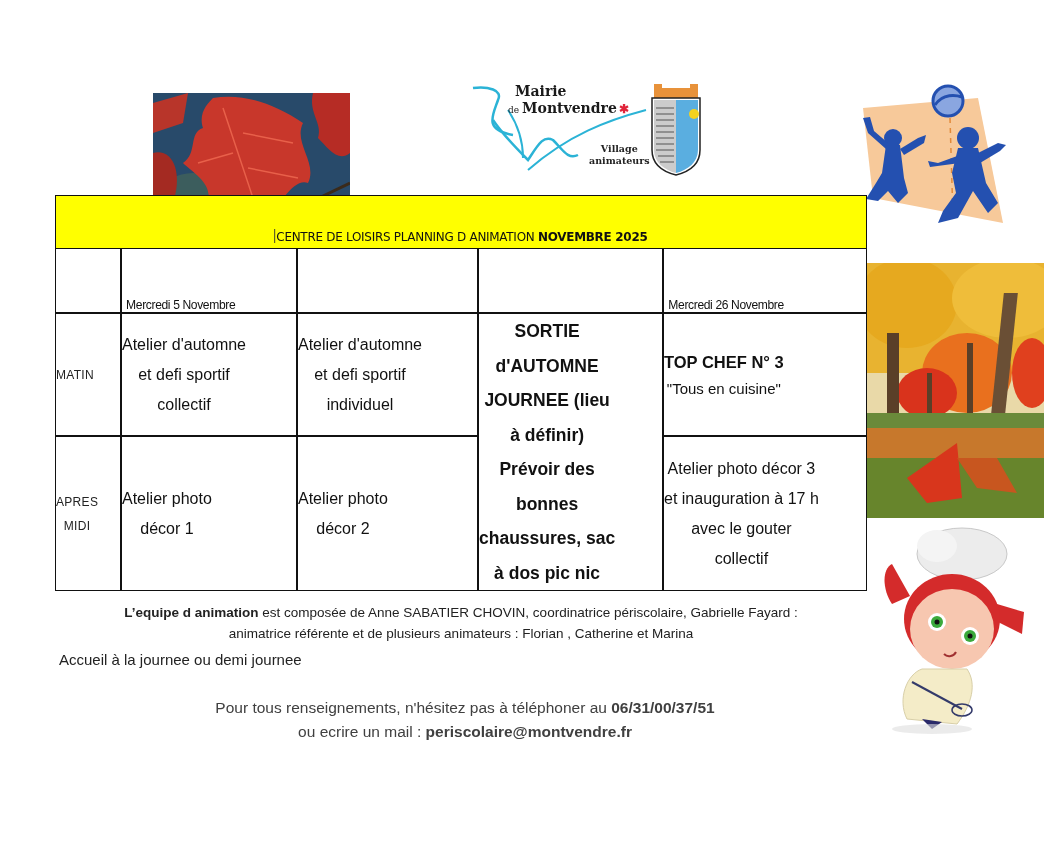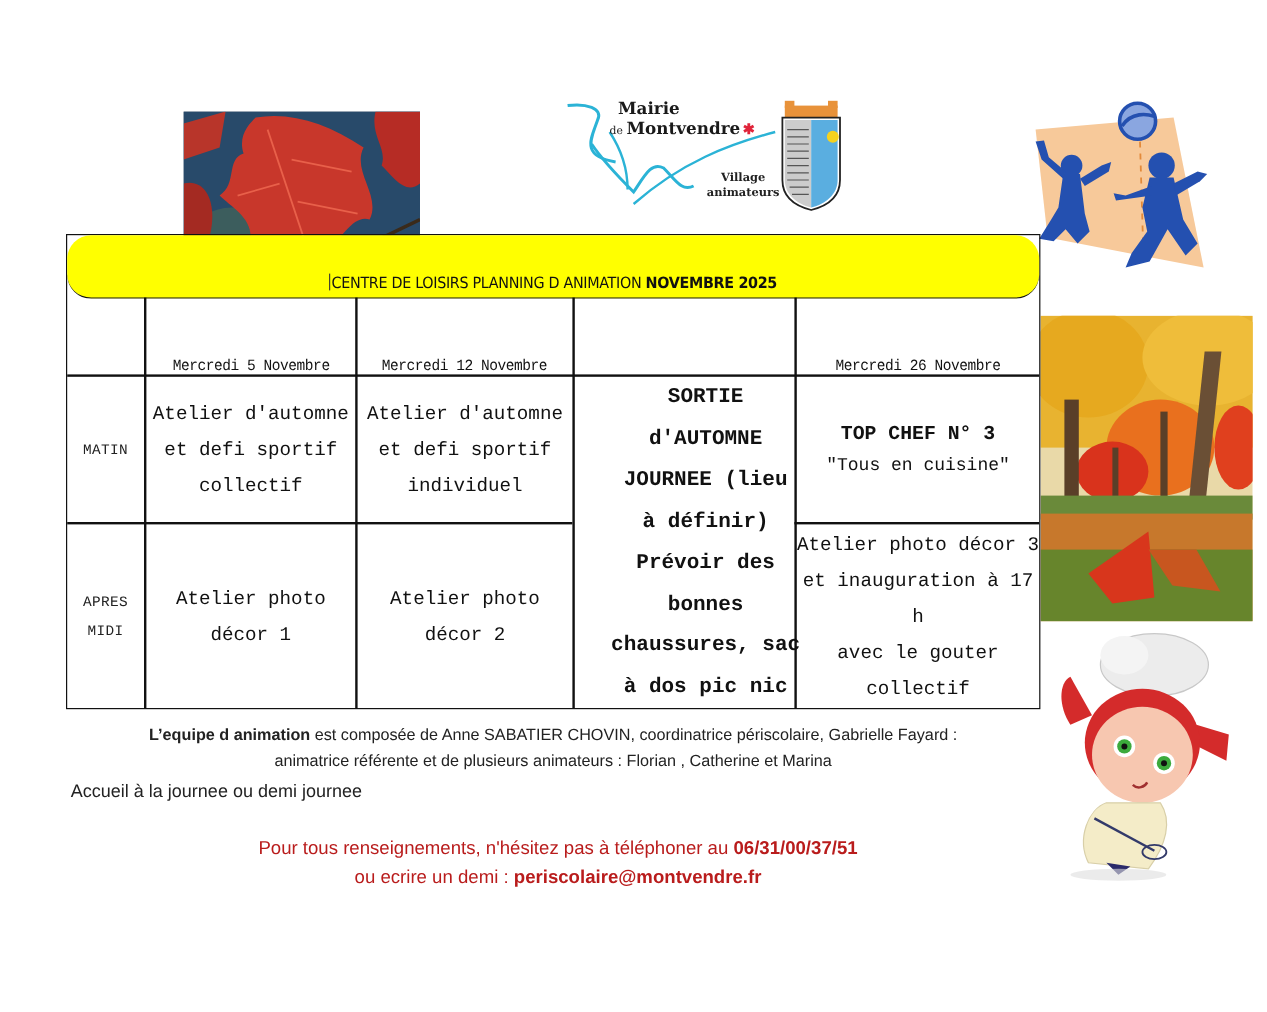--- a/index.html
+++ b/index.html
@@ -23,42 +23,42 @@
   .kids svg { width:100%; height:100%; display:block; }
 
   .forest { left:867px; top:263px; width:177px; height:255px; overflow:hidden; }
   .forest svg { width:100%; height:100%; display:block; }
 
   .chef { left:862px; top:524px; width:170px; height:215px; }
   .chef svg { width:100%; height:100%; display:block; }
 
   
   .planning { left:55px; top:195px; width:812px; height:396px; border:1.5px solid #111; box-sizing:border-box; }
-  .title-row { position:absolute; left:0; top:0; right:0; height:52px; background:#ffff00; border-bottom:1.5px solid #111;border-radius:20px; }
+  .title-row { position:absolute; left:0; top:0; right:0; height:52px; background:#ffff00; border-bottom:1.5px solid #111; }
   .title-text { position:absolute; left:0; right:0; bottom:4px; text-align:center; font-family:"DejaVu Sans", sans-serif; font-size:13px; letter-spacing:-0.3px; transform:scaleX(0.92); color:#111; }
   .title-text b { font-weight:bold; }
   .cursor { display:inline-block; width:1px; height:14px; background:#333; vertical-align:-2px; margin-right:1px; }
 
   .hline { position:absolute; height:1.5px; background:#111; }
   .vline { position:absolute; width:1.5px; background:#111; }
 
-  .cell { position:absolute; display:flex; align-items:center; justify-content:center; text-align:center; font-family:Liberation Mono, monospace; }
+  .cell { position:absolute; display:flex; align-items:center; justify-content:flex-start; text-align:center; font-family:Liberation Sans, sans-serif; }
   .day-head { align-items:flex-end; padding-bottom:3px; font-size:13px; letter-spacing:-0.4px; color:#111; }
   .day-head span { display:inline-block; transform:scaleX(0.93); white-space:nowrap; }
   .row-label { font-size:12px; letter-spacing:0.3px; color:#222; line-height:24px; }
   .activity { font-size:16px; line-height:30px; color:#111; }
   .activity-bold { font-size:17.5px; line-height:34.5px; font-weight:bold; color:#111; }
   .topchef .l1 { font-weight:bold; font-size:16.5px; display:block; line-height:28px; }
   .topchef .l2 { font-size:15px; display:block; line-height:26px; }
 
   
   .team { left:55px; top:602px; width:812px; text-align:center; font-family:"Liberation Sans", sans-serif; font-size:13.5px; line-height:21px; color:#222; }
   .team b { font-weight:bold; }
   .accueil { left:59px; top:651px; font-family:"Liberation Sans", sans-serif; font-size:15px; color:#222; }
-  .contact { left:160px; top:696px; width:610px; text-align:center; font-family:"Liberation Sans", sans-serif; font-size:15.5px; line-height:24px; color:#b91c1c; }
+  .contact { left:160px; top:696px; width:610px; text-align:center; font-family:"Liberation Sans", sans-serif; font-size:15.5px; line-height:24px; color:#404040; }
   .contact b { font-weight:bold; }
 </style>
 </head>
 <body>
 
 <div class="abs leaf-photo">
   <svg viewBox="0 0 197 127" preserveAspectRatio="none">
     <rect width="197" height="127" fill="#284a6a"></rect>
     <ellipse cx="40" cy="100" rx="30" ry="20" fill="#4a6a55" opacity="0.6"></ellipse>
     <path d="M0,10 L35,0 L30,30 L0,40 Z" fill="#b8352a"></path>
@@ -175,23 +175,20 @@
   <div class="hline" style="left:606px;right:0;top:239px;"></div>
 
   <div class="vline" style="left:64px;top:52px;bottom:0;"></div>
   <div class="vline" style="left:240px;top:52px;bottom:0;"></div>
   <div class="vline" style="left:421px;top:52px;bottom:0;"></div>
   <div class="vline" style="left:606px;top:52px;bottom:0;"></div>
 
   <div class="cell day-head" style="left:66px;width:174px;top:53px;height:63px;">
       <span>Mercredi 5 Novembre</span>
     </div>
-  <div class="cell day-head" style="left:242px;width:179px;top:53px;height:63px;">
-      <span>Mercredi 12 Novembre</span>
-    </div>
   <div class="cell day-head" style="left:608px;width:202px;top:53px;height:63px;">
       <span>Mercredi 26 Novembre</span>
     </div>
 
   <div class="cell row-label" style="left:0;width:64px;top:118px;height:121px;">MATIN</div>
   <div class="cell row-label" style="left:0;width:64px;top:241px;height:153px;">
       <div><span>APRES</span><br><span>MIDI</span></div>
     </div>
 
   <div class="cell activity" style="left:66px;width:174px;top:118px;height:121px;">
@@ -239,14 +236,14 @@
 
 <div class="abs team">
   <b>L’equipe d animation</b><span> est composée de Anne SABATIER CHOVIN, coordinatrice périscolaire, Gabrielle  Fayard :</span><br>
   <span>animatrice référente et de plusieurs animateurs :   Florian , Catherine  et Marina</span>
 </div>
 
 <div class="abs accueil">Accueil à la journee ou demi journee</div>
 
 <div class="abs contact">
   <span>Pour tous renseignements, n'hésitez pas à téléphoner au </span><b>06/31/00/37/51</b><br>
-  <span>ou ecrire un demi : </span><b>periscolaire@montvendre.fr</b>
+  <span>ou ecrire un mail : </span><b>periscolaire@montvendre.fr</b>
 </div>
 
 </body></html>

